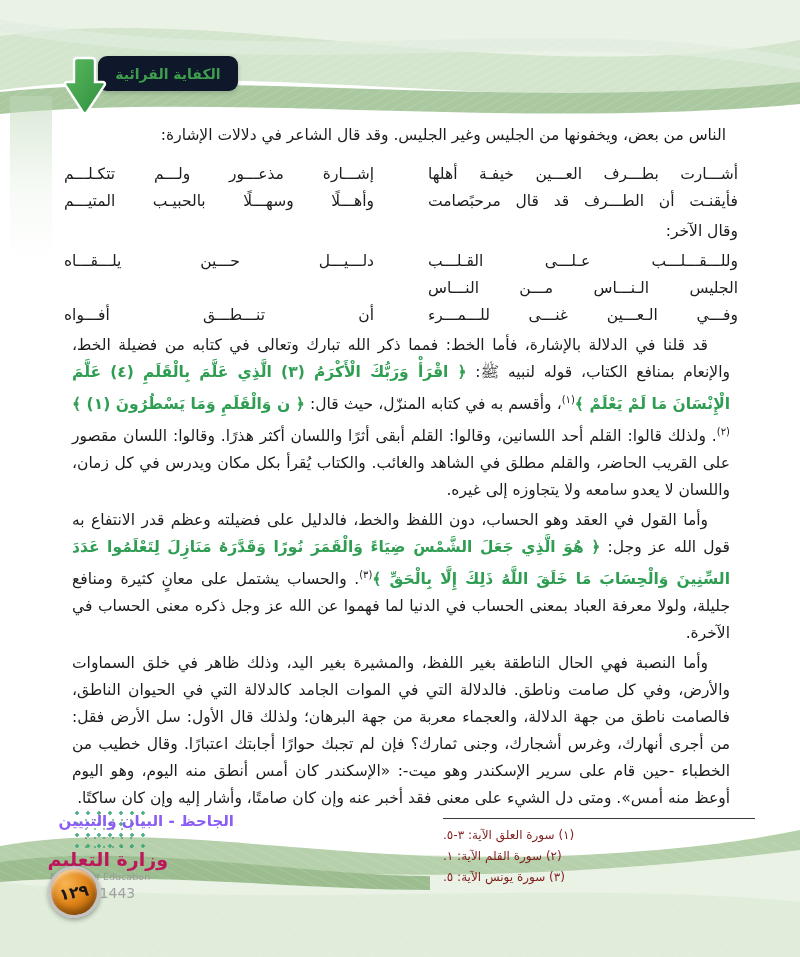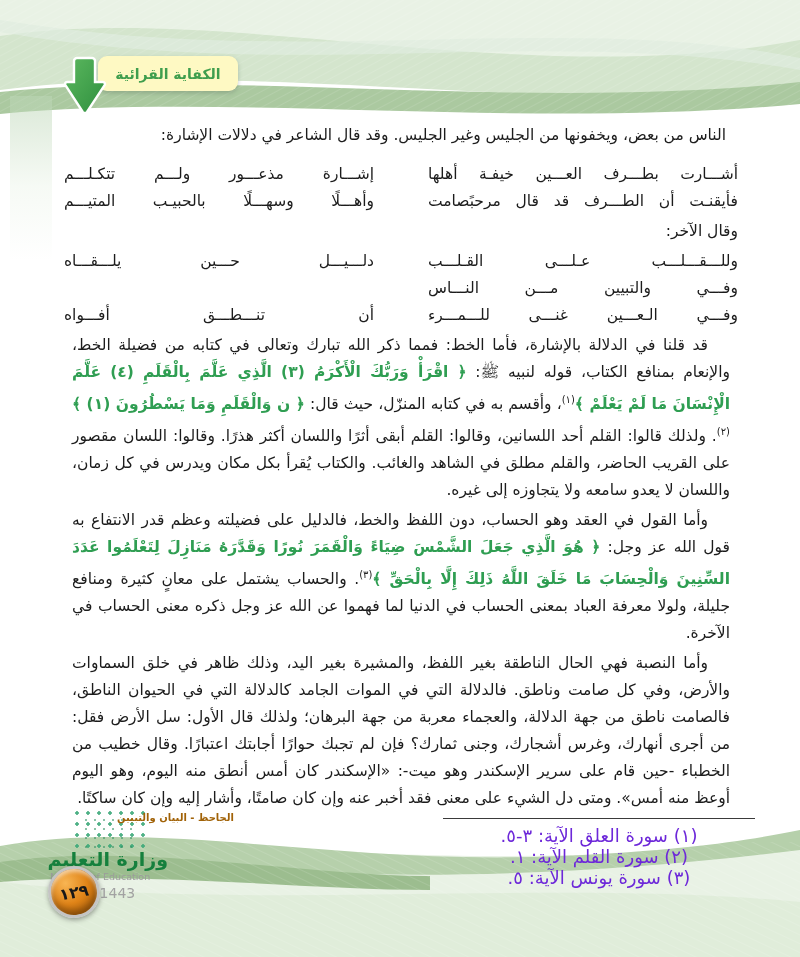--- a/index.html
+++ b/index.html
@@ -20,21 +20,21 @@
   .m-br-h{right:0;bottom:28px;width:15px;height:1px;}
   .m-br-v{right:25px;bottom:0;width:1px;height:14px;}
   
   .top-deco{position:absolute;top:0;left:0;width:800px;height:132px;pointer-events:none;}
   .bottom-deco{position:absolute;bottom:0;left:0;width:800px;height:175px;pointer-events:none;}
   .left-fade{position:absolute;left:10px;top:96px;width:42px;height:165px;
     background:linear-gradient(to bottom,rgba(188,214,182,.55),rgba(220,235,215,.25) 55%,rgba(255,255,255,0));}
   
   .header-tab{
     position:absolute;left:98px;top:56px;width:140px;height:35px;
-    background:#fef9c3;border-radius:9px;
+    background:#0f172a;border-radius:9px;
     box-shadow:0 2px 4px rgba(90,110,90,.35);
     display:flex;align-items:center;padding:0 10px;box-sizing:border-box;
     direction:rtl;z-index:5;
   }
   .tab-label{color:#3f9e4d;font-weight:bold;font-size:14px;white-space:nowrap;width:100%;text-align:center;}
   .tab-arrow{position:absolute;left:-36px;top:-1px;width:46px;height:62px;z-index:6;}
   
   .content{
     position:absolute;right:62px;left:64px;top:110px;
     font-size:15.5px;line-height:27px;color:#1c1c1c;
@@ -43,34 +43,34 @@
   .intro{margin:12px;}
   .poem{margin:3px 0 3px 0;}
   .poem-line{display:flex;justify-content:space-between;}
   .hemi{width:46%;text-align:justify;text-align-last:justify;white-space:nowrap;overflow:hidden;}
   .qala{margin:2px 0;}
   p.para{margin:3px 8px;text-indent:22px;}
   .quran{color:#2f9e52;font-weight:bold;}
   .fnref{font-size:10px;vertical-align:super;color:#1c1c1c;font-weight:normal;}
   
   .attribution{position:absolute;left:64px;top:808px;width:230px;height:50px;z-index:6;direction:rtl;}
-  .attr-text{position:absolute;right:60px;top:4px;color:#a16207;font-weight:bold;font-size:10px;white-space:nowrap;}
+  .attr-text{position:absolute;right:60px;top:4px;color:#8b5cf6;font-weight:bold;font-size:15px;white-space:nowrap;}
   .attr-dots{position:absolute;right:148px;top:0px;width:74px;height:46px;opacity:.9;
     background-image:radial-gradient(circle 2.6px at 5px 5px,#3aa878 60%,transparent 65%);
     background-size:11px 11px;}
   .attr-dots2{position:absolute;right:160px;top:8px;width:52px;height:34px;opacity:.55;
     background-image:radial-gradient(circle 2px at 4px 4px,#2f8f60 60%,transparent 65%);
     background-size:9px 9px;}
   
   .footnotes{position:absolute;right:45px;top:818px;width:312px;z-index:6;direction:rtl;}
   .fn-sep{border:0;border-top:1.6px solid #3a3a3a;margin:0 0 6px 0;width:100%;}
-  .fn-line{font-size:18px;line-height:21px;color:#6d28d9;text-align:center;}
+  .fn-line{font-size:12px;line-height:21px;color:#7f1d1d;text-align:left;}
   
   .ministry{position:absolute;left:50px;top:848px;width:118px;text-align:right;z-index:7;direction:rtl;}
-  .ministry-ar{color:#15803d;font-weight:bold;font-size:19px;letter-spacing:1px;white-space:nowrap;}
+  .ministry-ar{color:#be185d;font-weight:bold;font-size:19px;letter-spacing:1px;white-space:nowrap;}
   .ministry-en{color:#9c9c9c;font-size:9.5px;margin-top:1px;white-space:nowrap;text-align:left;direction:ltr;}
   .edition-year{color:#a2a2a2;font-size:14px;margin-top:3px;text-align:left;direction:ltr;}
   .page-badge{
     position:absolute;left:48px;top:866px;width:52px;height:52px;border-radius:50%;
     background:radial-gradient(circle at 35% 28%,#f8b553,#e08418 48%,#a85c08 90%);
     border:3px solid #c4c4c4;box-sizing:border-box;
     box-shadow:0 2px 5px rgba(0,0,0,.35), inset 0 3px 4px rgba(255,255,255,.55), inset 0 -5px 7px rgba(0,0,0,.3);
     display:flex;align-items:center;justify-content:center;
     color:#181818;font-weight:bold;font-size:16px;z-index:8;
     transform:rotate(-10deg);
@@ -134,21 +134,21 @@
     </div>
 
     <p class="qala">وقال الآخر:</p>
 
     <div class="poem">
       <div class="poem-line">
         <span class="hemi">وللـــقـــلـــب عـلـــى القـلـــب</span>
         <span class="hemi">دلـــيـــل حـــين يلـــقـــاه</span>
       </div>
       <div class="poem-line">
-        <span class="hemi">وفـــي والتبيين مـــن النـــاس</span>
+        <span class="hemi">الجليس الـنـــاس مـــن النـــاس</span>
       </div>
       <div class="poem-line">
         <span class="hemi">وفـــي الـعـــين غنـــى للـــمـــرء</span>
         <span class="hemi">أن تنـــطـــق أفـــواه</span>
       </div>
     </div>
 
     <p class="para"><span>قد قلنا في الدلالة بالإشارة، فأما الخط: فمما ذكر الله تبارك وتعالى في كتابه من فضيلة الخط، والإنعام بمنافع الكتاب، قوله لنبيه ﷺ: </span><span class="quran">﴿ اقْرَأْ وَرَبُّكَ الْأَكْرَمُ (٣) الَّذِي عَلَّمَ بِالْقَلَمِ (٤) عَلَّمَ الْإِنْسَانَ مَا لَمْ يَعْلَمْ ﴾</span><span class="fnref">(١)</span><span>، وأقسم به في كتابه المنزّل، حيث قال: </span><span class="quran">﴿ ن وَالْقَلَمِ وَمَا يَسْطُرُونَ (١) ﴾</span><span class="fnref">(٢)</span><span>. ولذلك قالوا: القلم أحد اللسانين، وقالوا: القلم أبقى أثرًا واللسان أكثر هذرًا. وقالوا: اللسان مقصور على القريب الحاضر، والقلم مطلق في الشاهد والغائب. والكتاب يُقرأ بكل مكان ويدرس في كل زمان، واللسان لا يعدو سامعه ولا يتجاوزه إلى غيره.</span></p>
 
     <p class="para"><span>وأما القول في العقد وهو الحساب، دون اللفظ والخط، فالدليل على فضيلته وعظم قدر الانتفاع به قول الله عز وجل: </span><span class="quran">﴿ هُوَ الَّذِي جَعَلَ الشَّمْسَ ضِيَاءً وَالْقَمَرَ نُورًا وَقَدَّرَهُ مَنَازِلَ لِتَعْلَمُوا عَدَدَ السِّنِينَ وَالْحِسَابَ مَا خَلَقَ اللَّهُ ذَلِكَ إِلَّا بِالْحَقِّ ﴾</span><span class="fnref">(٣)</span><span>. والحساب يشتمل على معانٍ كثيرة ومنافع جليلة، ولولا معرفة العباد بمعنى الحساب في الدنيا لما فهموا عن الله عز وجل ذكره معنى الحساب في الآخرة.</span></p>

